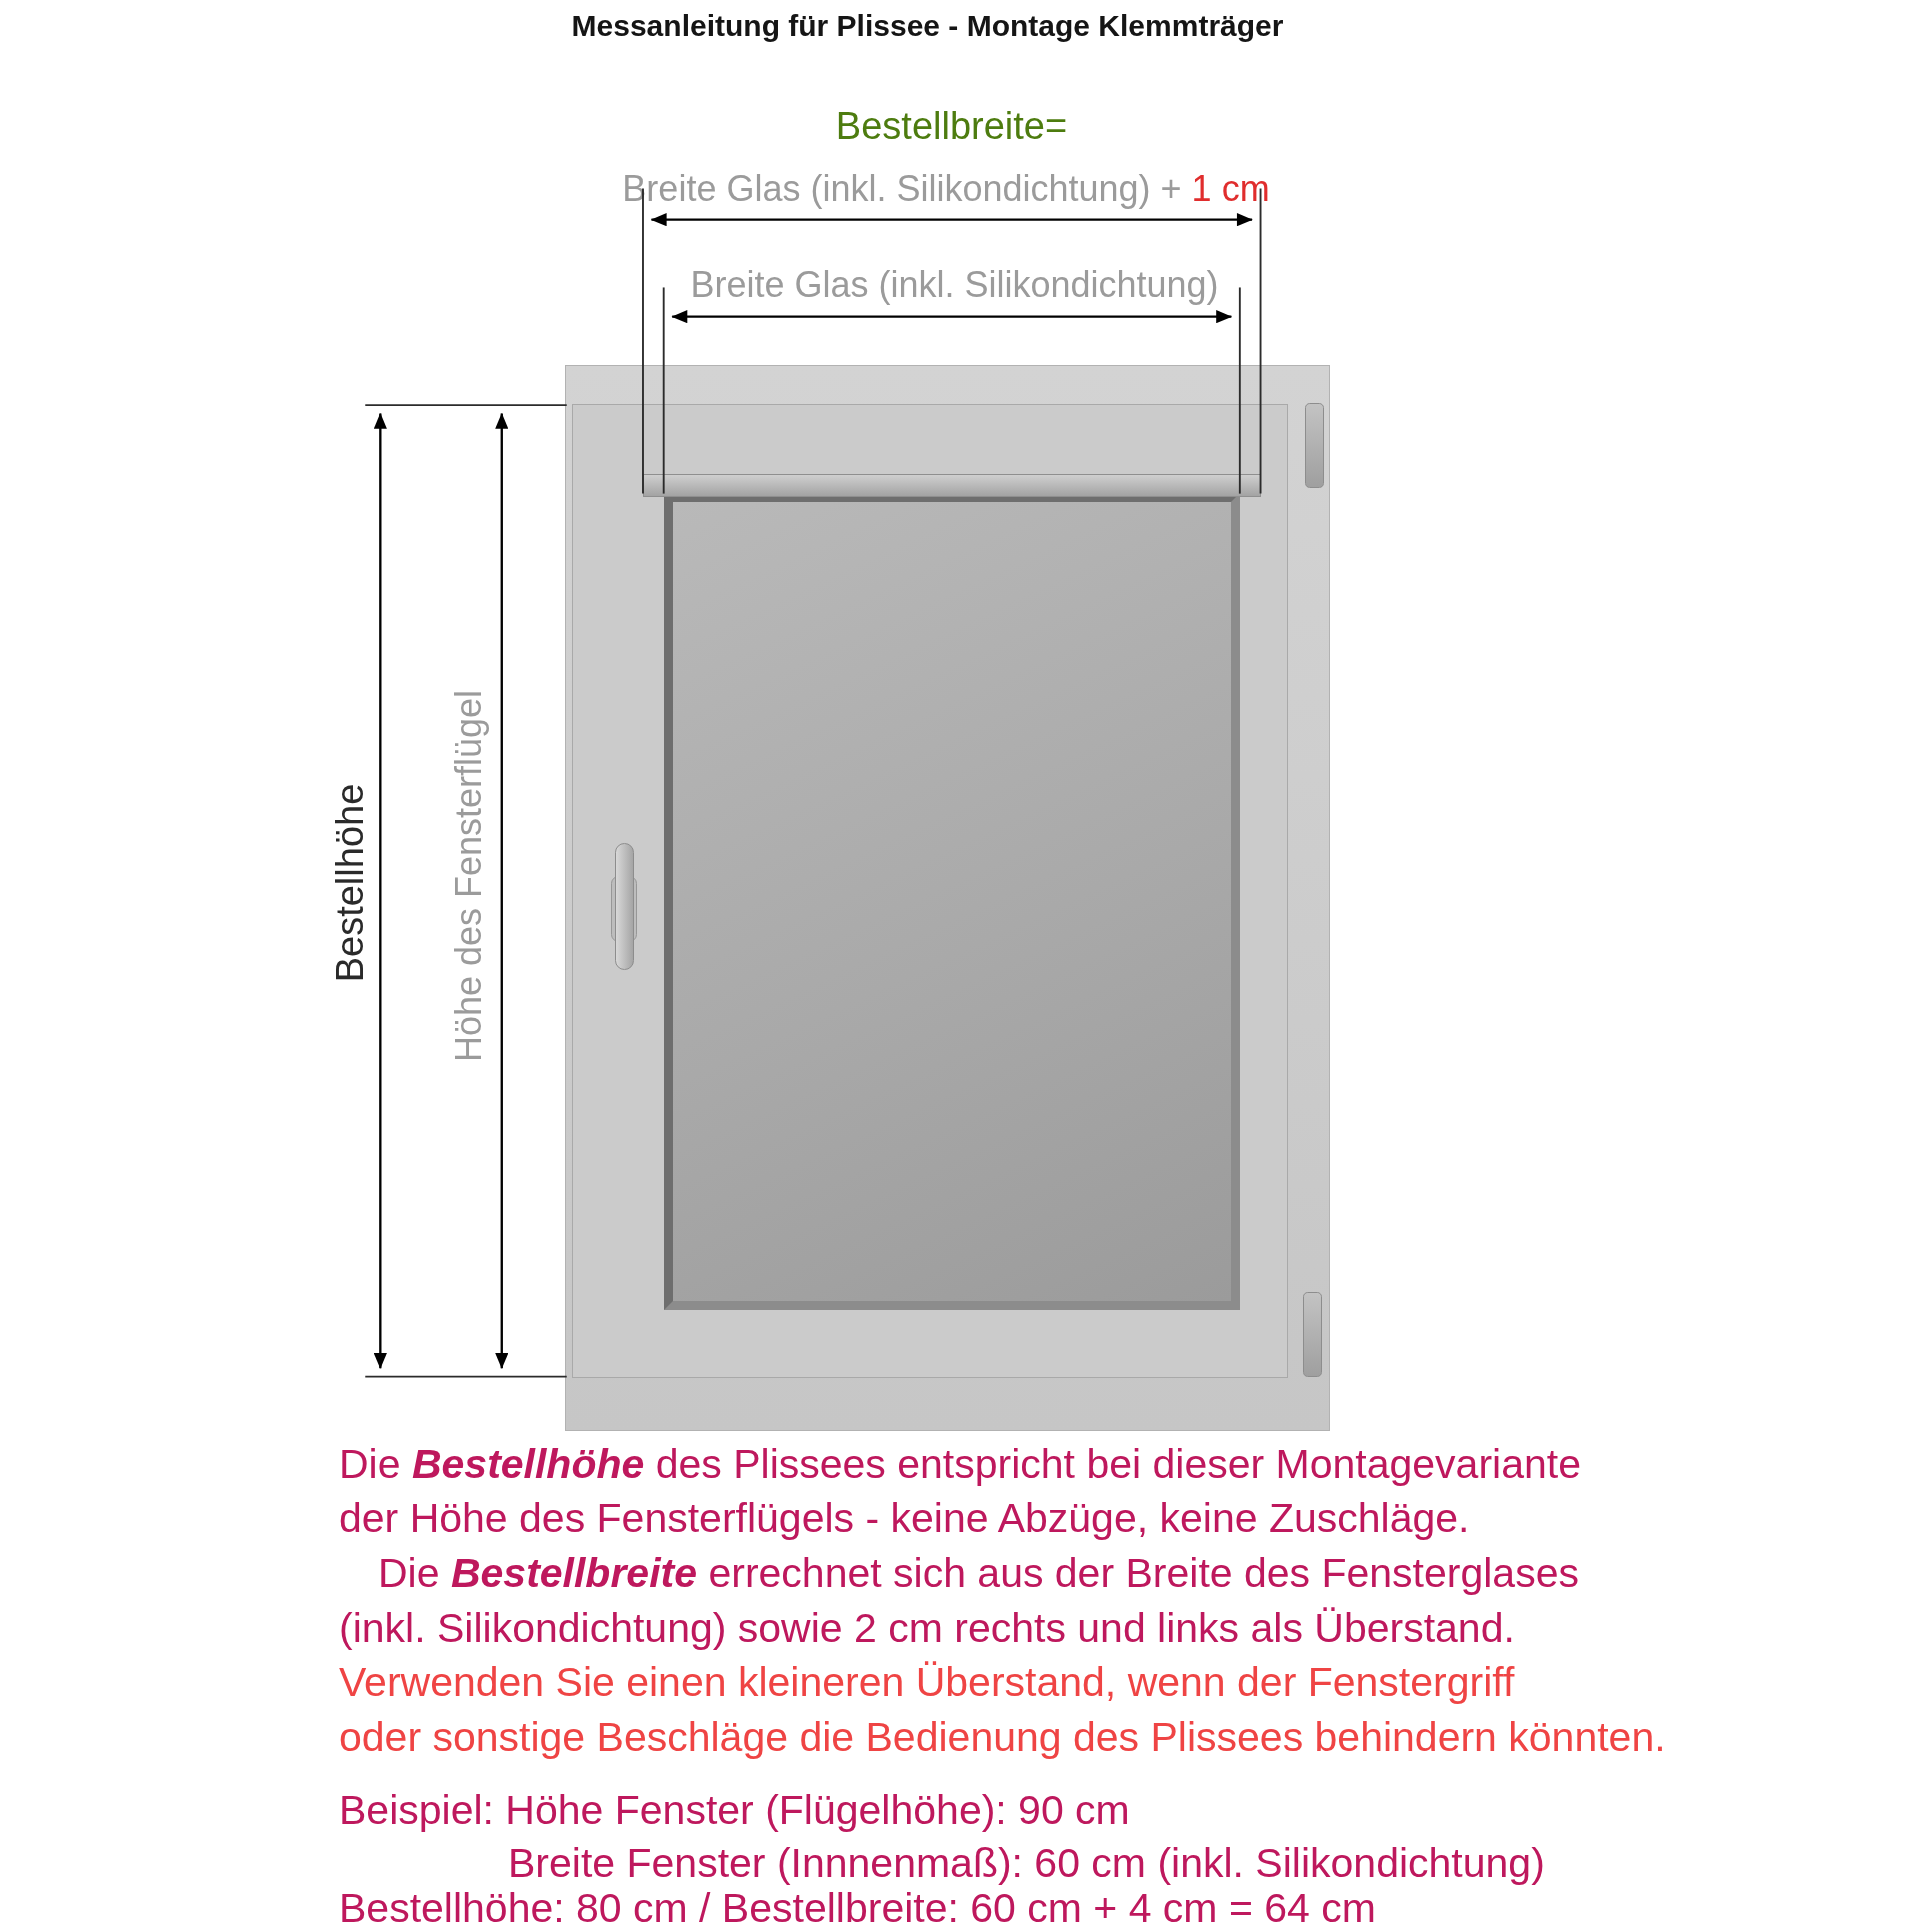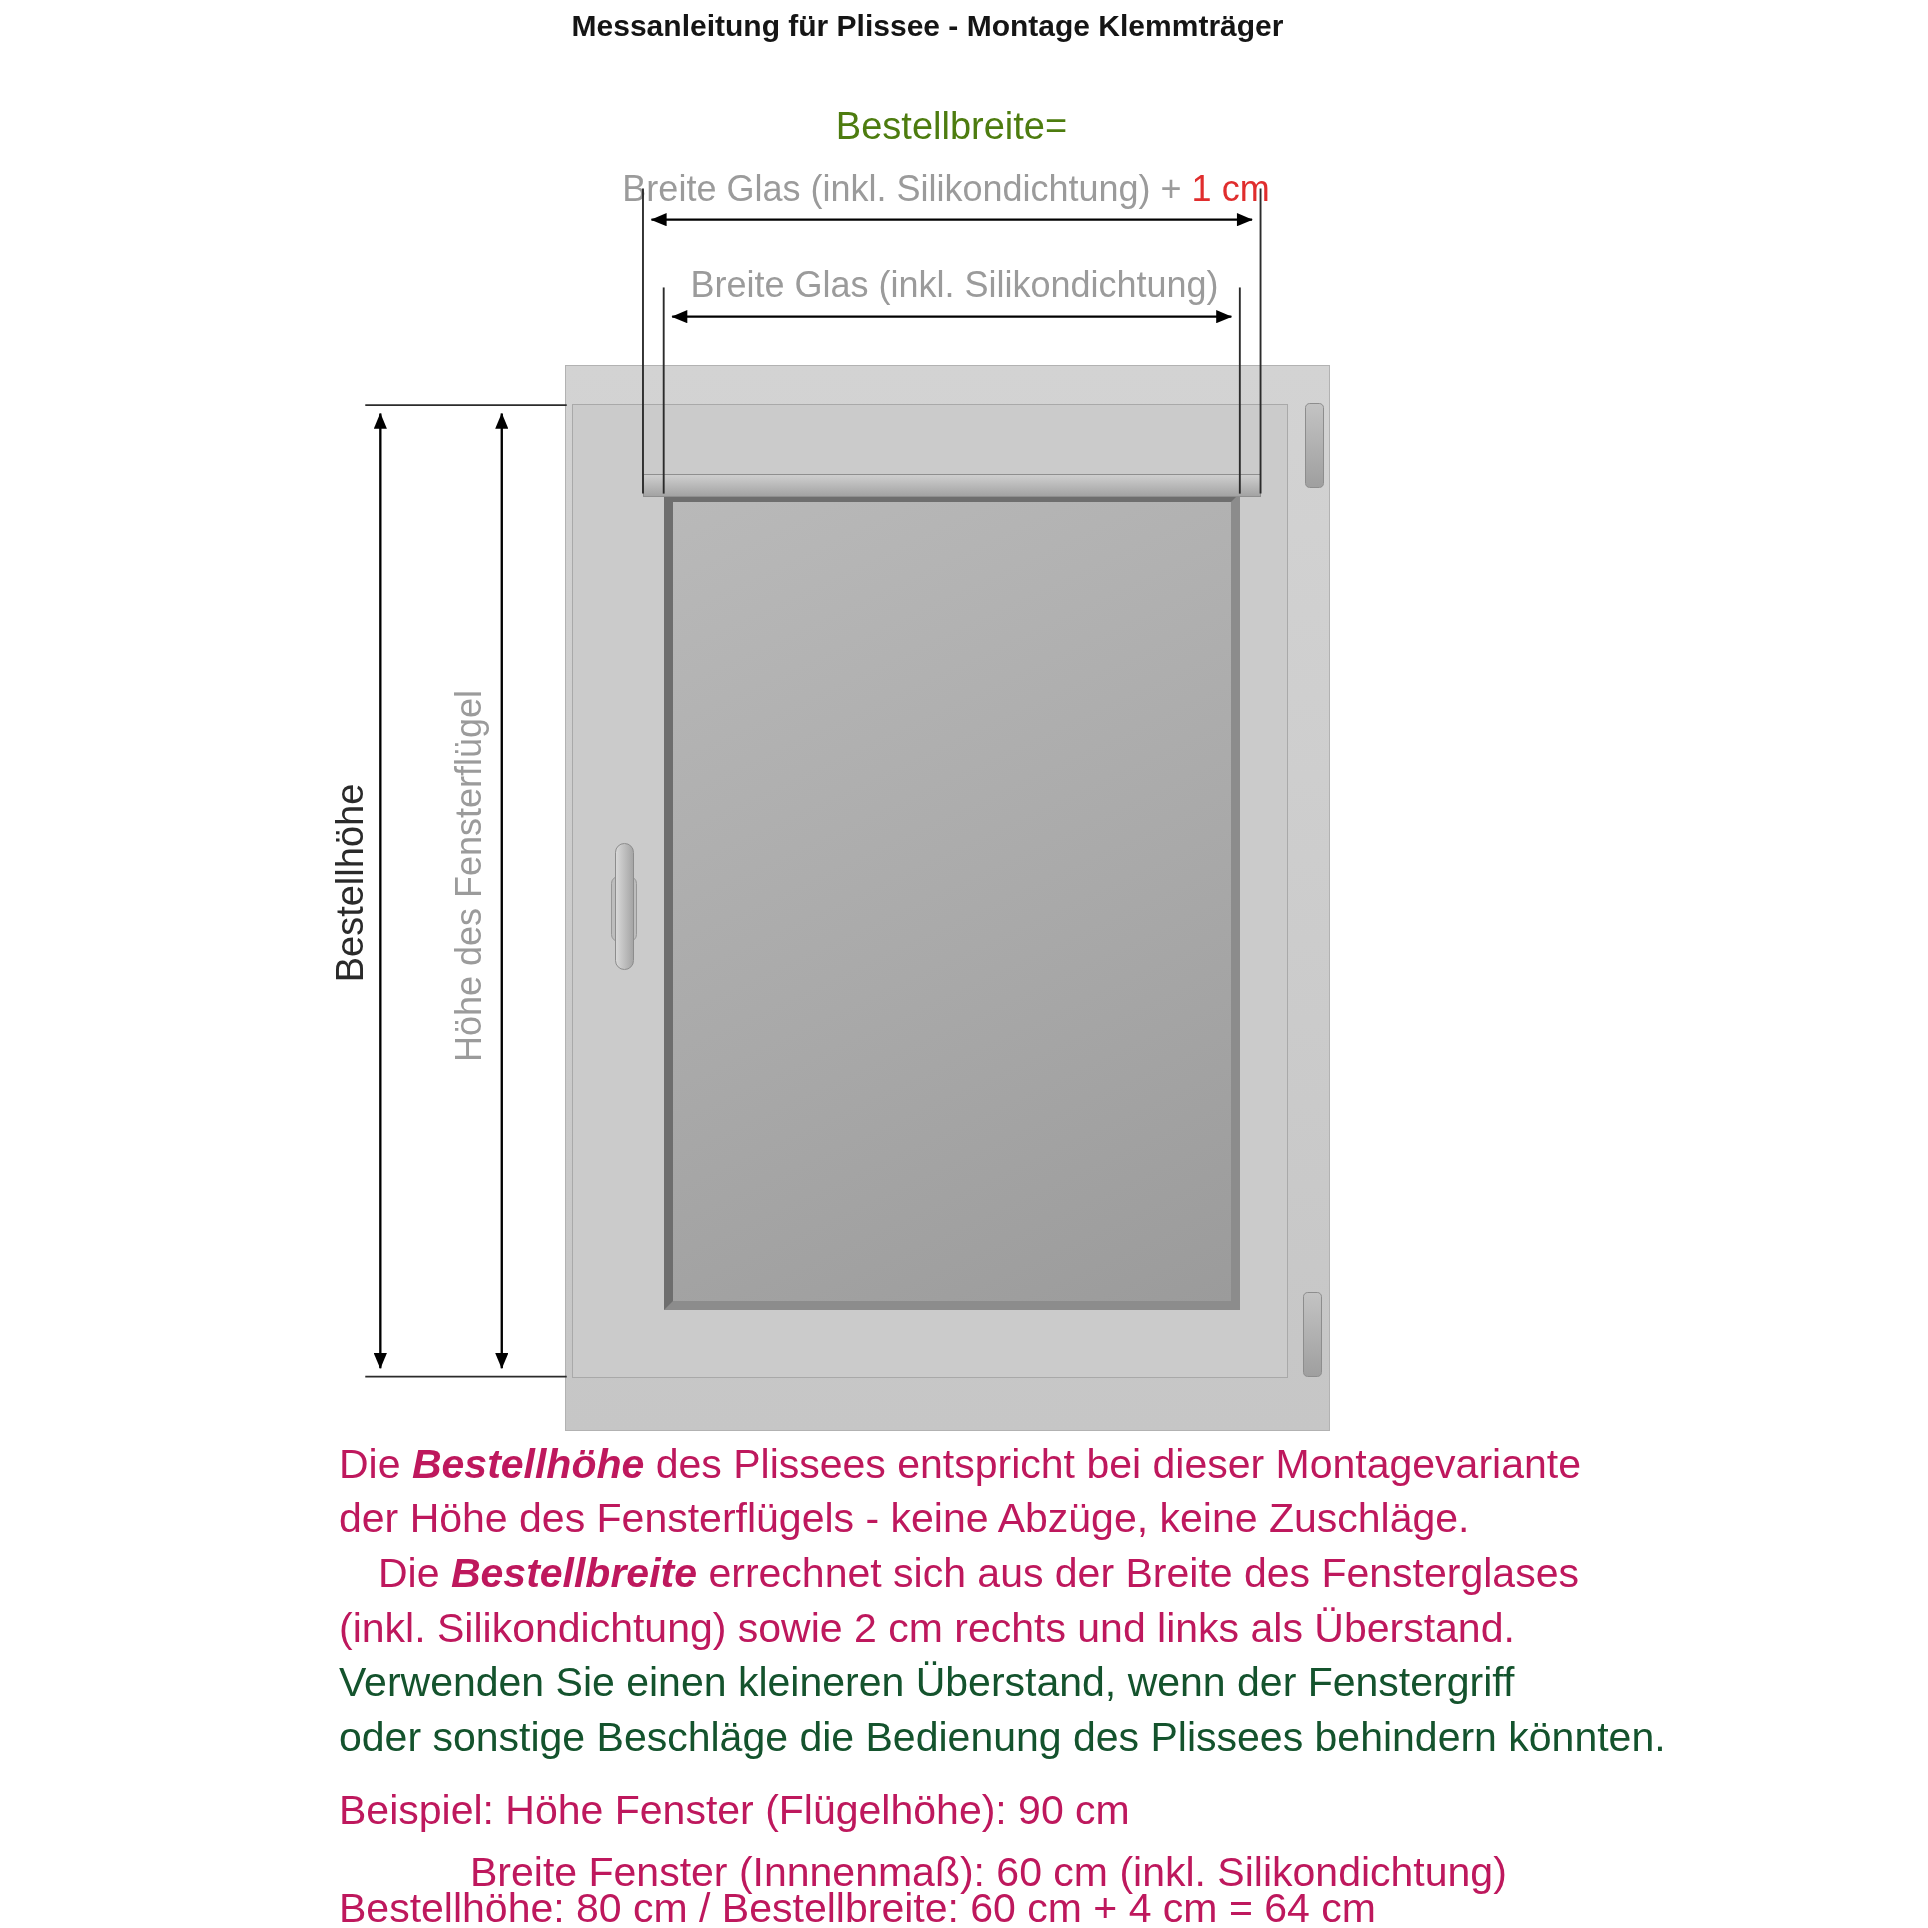--- a/index.html
+++ b/index.html
@@ -30,21 +30,21 @@
           background:linear-gradient(180deg,#cfcfcf,#a3a3a3);
           border:0.9px solid #8f8f8f; }
   .handle-base { left:611px; top:876px; width:26px; height:66px; border-radius:7.5px;
                  background:#bdbdbd; border:0.9px solid #979797; }
   .handle-lever { left:615px; top:843px; width:19px; height:127px; border-radius:9.4px;
                   background:linear-gradient(90deg,#d8d8d8,#a5a5a5);
                   border:0.9px solid #8d8d8d; }
   .hinge { width:19px; height:85px; border-radius:4.7px;
            background:linear-gradient(180deg,#c3c3c3,#9f9f9f); border:0.9px solid #8d8d8d; }
   .body-line { left:339px; font-size:41px; white-space:nowrap; color:#be185d; }
-  .body-line.red { color:#14532d; }
+  .body-line.red { color:#ef4444; }
 </style>
 </head>
 <body>
 
 <div class="page">
 
   <div class="abs title">Messanleitung für Plissee - Montage Klemmträger</div>
 
   <div class="abs dim-label dark" style="left:669px; top:105px; width:565px;">Bestellbreite=</div>
 
@@ -93,17 +93,17 @@
 
   <div class="abs body-line" style="top:1550px;margin-left:39px;"><span>Die </span><span class="em">Bestellbreite</span><span> errechnet sich aus der Breite des Fensterglases</span></div>
 
   <div class="abs body-line" style="top:1605px;">(inkl. Silikondichtung) sowie 2 cm rechts und links als Überstand.</div>
 
   <div class="abs body-line red" style="top:1659px;">Verwenden Sie einen kleineren Überstand, wenn der Fenstergriff</div>
 
   <div class="abs body-line red" style="top:1714px;">oder sonstige Beschläge die Bedienung des Plissees behindern könnten.</div>
 
   <div class="abs body-line" style="top:1787px;">Beispiel: Höhe Fenster (Flügelhöhe): 90 cm</div>
-  <div class="abs body-line" style="top:1840px; left:470px;margin-top:9px;">Breite Fenster (Innnenmaß): 60 cm  (inkl. Silikondichtung)</div>
+  <div class="abs body-line" style="top:1840px; left:508px;">Breite Fenster (Innnenmaß): 60 cm  (inkl. Silikondichtung)</div>
   <div class="abs body-line" style="top:1885px;">Bestellhöhe: 80 cm / Bestellbreite: 60 cm  + 4 cm = 64 cm</div>
 
 </div>
 
 
 </body></html>

